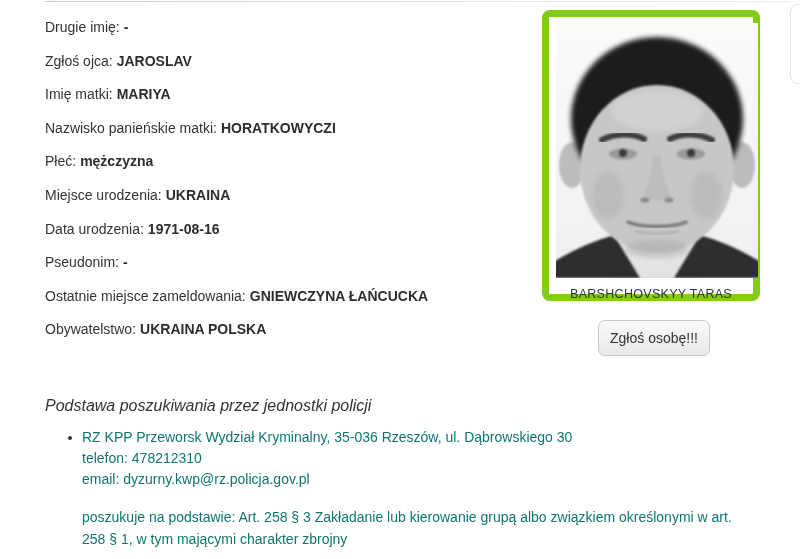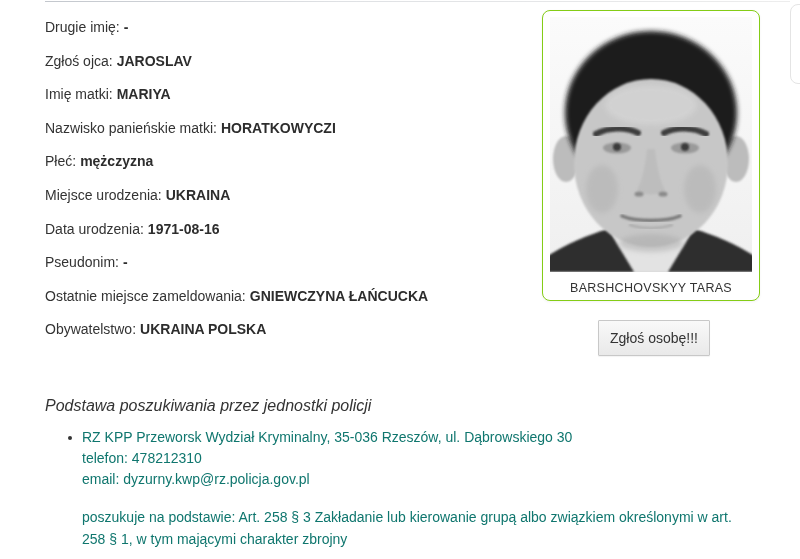--- a/index.html
+++ b/index.html
@@ -31,41 +31,41 @@
   .field-row {
     height:33.6px; line-height:33.6px;
     font-size:14px; white-space:nowrap; color:#333;
   }
   .field-value { font-weight:bold; margin-left:4px; color:#2d2d2d; }
 
   
   .photo-card {
     position:absolute; left:542px; top:10px; width:218px; height:291px;
     background:#ffffff;
-    border:1px solid #84cc16;
+    border:7px solid #84cc16;
     border-radius:8px;
     box-shadow:0 1px 3px rgba(0,0,0,0.05);
   }
   .photo-frame {
     position:absolute; left:7px; top:6px; width:202px; height:255px;
     overflow:hidden; background:#f6f6f6;
   }
   .photo-frame svg { display:block; width:202px; height:255px; }
   .photo-caption {
     position:absolute; left:0; right:0; top:270px;
     text-align:center; font-size:12.5px; line-height:14px;
     color:#333; letter-spacing:0.3px; white-space:nowrap;
   }
 
   
   .report-button {
     position:absolute; left:598px; top:320px; width:112px; height:36px;
     background:linear-gradient(#f9f9f9,#e9e9e9);
     border:1px solid #c8c8c8;
-    border-radius:1px;
+    border-radius:7px;
     font-family:"Liberation Sans", sans-serif;
     font-size:14px; color:#333;
     text-align:center; line-height:34px;
     cursor:pointer;
     box-shadow:0 1px 1px rgba(0,0,0,0.05);
   }
 
   
   .basis-heading {
     position:absolute; left:45px; top:396px;

